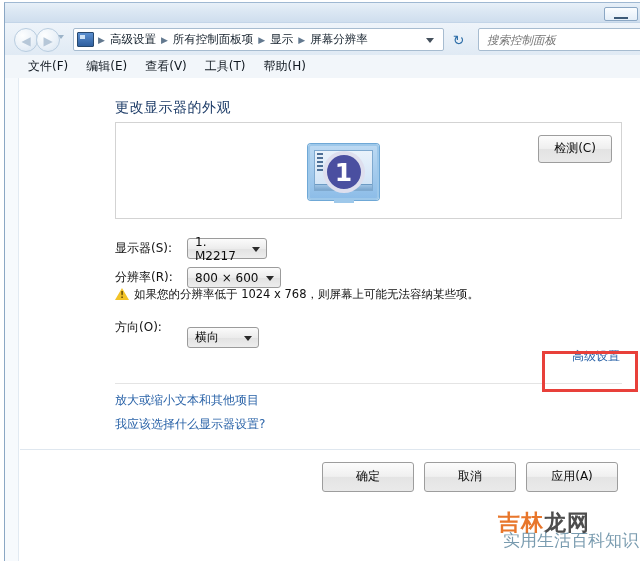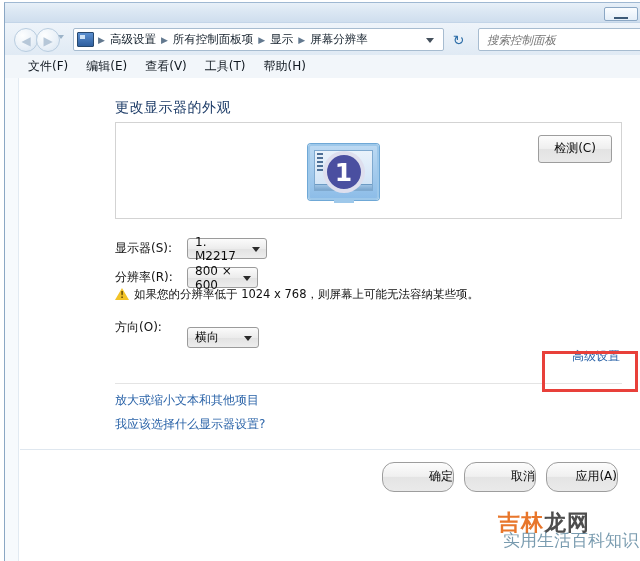--- a/index.html
+++ b/index.html
@@ -306,23 +306,23 @@
     border-top: 1px solid #dfe7ef;
   }
   .footer-buttons {
     position: absolute; right: 26px; top: 384px;
     display: flex; gap: 10px;
   }
   .btn-lg {
     font-size: 12px; color: #0b0b0b;
     background: linear-gradient(180deg,#fcfcfc 0%, #f0f0f0 48%, #e4e4e4 50%, #eaeaea 100%);
     border: 1px solid #9d9d9d;
-    border-radius: 12px;
-    width: 72px; padding: 5px 0 6px 0;
-    text-align: right;
+    border-radius: 3px;
+    width: 92px; padding: 5px 0 6px 0;
+    text-align: center;
   }
 
   
   .watermark {
     position: absolute; left: 493px; top: 505px;
     font-size: 22px; font-weight: bold;
     letter-spacing: 1px;
     white-space: nowrap;
   }
   .wm-a { color: #e8762b; }
@@ -419,21 +419,21 @@
       <div class="frow" style="top:160px;">
         <div class="flabel">显示器(S):</div>
         <div class="combo" style="width:80px;">
           <span>1. M2217</span>
           <span class="caret"></span>
         </div>
       </div>
 
       <div class="frow" style="top:189px;">
         <div class="flabel">分辨率(R):</div>
-        <div class="combo" style="width:71px;">
+        <div class="combo" style="width:94px;">
           <span>800 × 600</span>
           <span class="caret"></span>
         </div>
       </div>
 
       <div class="warn">
         <div class="warn-icon"></div>
         <div>如果您的分辨率低于 1024 x 768，则屏幕上可能无法容纳某些项。</div>
       </div>
 

